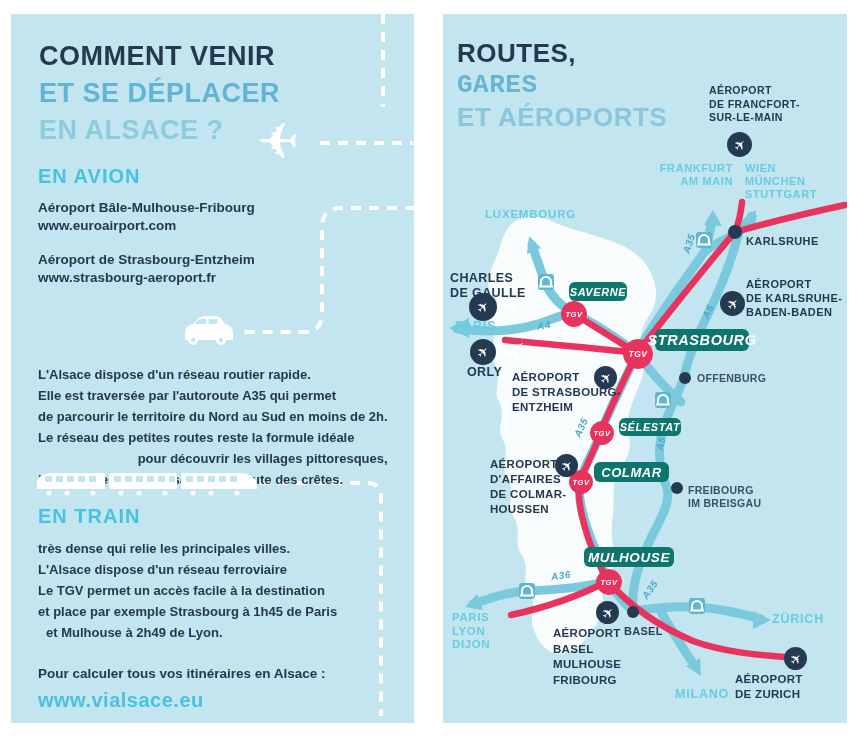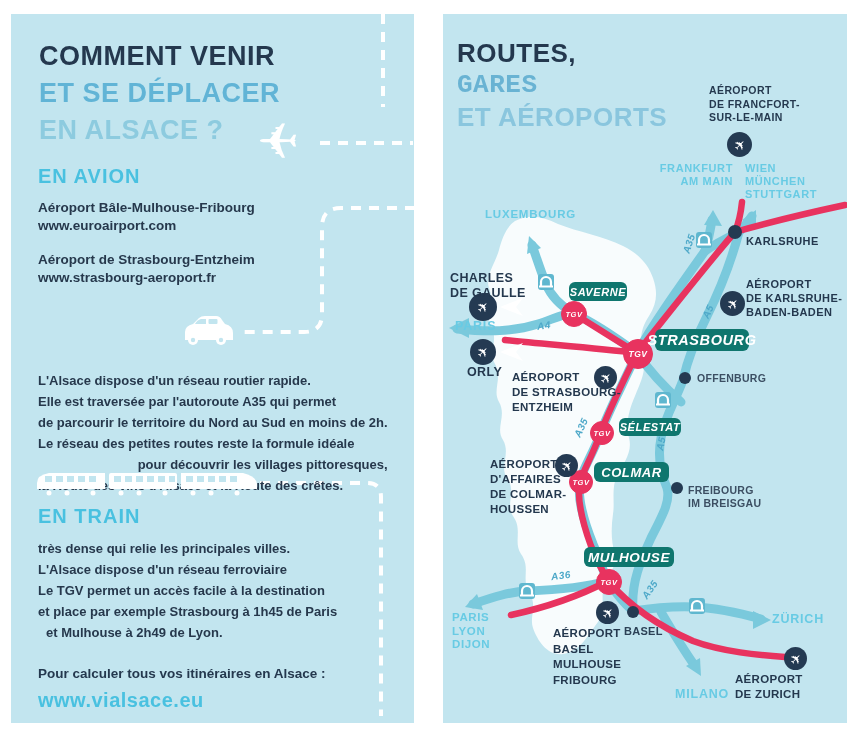--- a/index.html
+++ b/index.html
@@ -64,21 +64,21 @@
   <svg class="abs" style="left:168px;top:300px;" width="56" height="34" viewBox="0 0 56 34">
     <path d="M6,26 L6,18 Q6,12 14,10 L20,4 Q22,2 26,2 L37,2 Q41,2 43,6 L46,10 Q54,12 54,19 L54,26 Z" fill="#fff"></path>
     <path d="M22,5 L27,5 L27,10 L16,10 Q18,6 22,5 Z" fill="#c2e5ef"></path>
     <rect x="29.5" y="5" width="9" height="5" rx="1" fill="#c2e5ef"></rect>
     <circle cx="14" cy="26" r="5" fill="#fff"></circle>
       <circle cx="14" cy="26" r="2.2" fill="#c2e5ef"></circle>
     <circle cx="42" cy="26" r="5" fill="#fff"></circle>
       <circle cx="42" cy="26" r="2.2" fill="#c2e5ef"></circle>
   </svg>
 
-  <div class="abs" style="left:27px;top:350px;margin-top:6px;">
+  <div class="abs" style="left:27px;top:350px;">
     <div class="body13" style="font-weight:bold;">L'Alsace dispose d'un réseau routier rapide.</div>
     <div class="body13" style="font-weight:bold;">Elle est traversée par l'autoroute A35 qui permet</div>
     <div class="body13" style="font-weight:bold;">de parcourir le territoire du Nord au Sud en moins de 2h.</div>
     <div class="body13" style="font-weight:bold;">Le réseau des petites routes reste la formule idéale</div>
     <div class="body13" style="font-weight:bold;text-align:right;">pour découvrir les villages pittoresques,</div>
     <div class="body13" style="font-weight:bold;">la Route des vins d'Alsace et la Route des crêtes.</div>
   </div>
 
   <svg class="abs" style="left:24px;top:455px;" width="226" height="30" viewBox="0 0 226 30">
     <path d="M14,4 L70,4 L70,20 L2,20 L2,14 Q2,6 14,4 Z" fill="#fff"></path>

